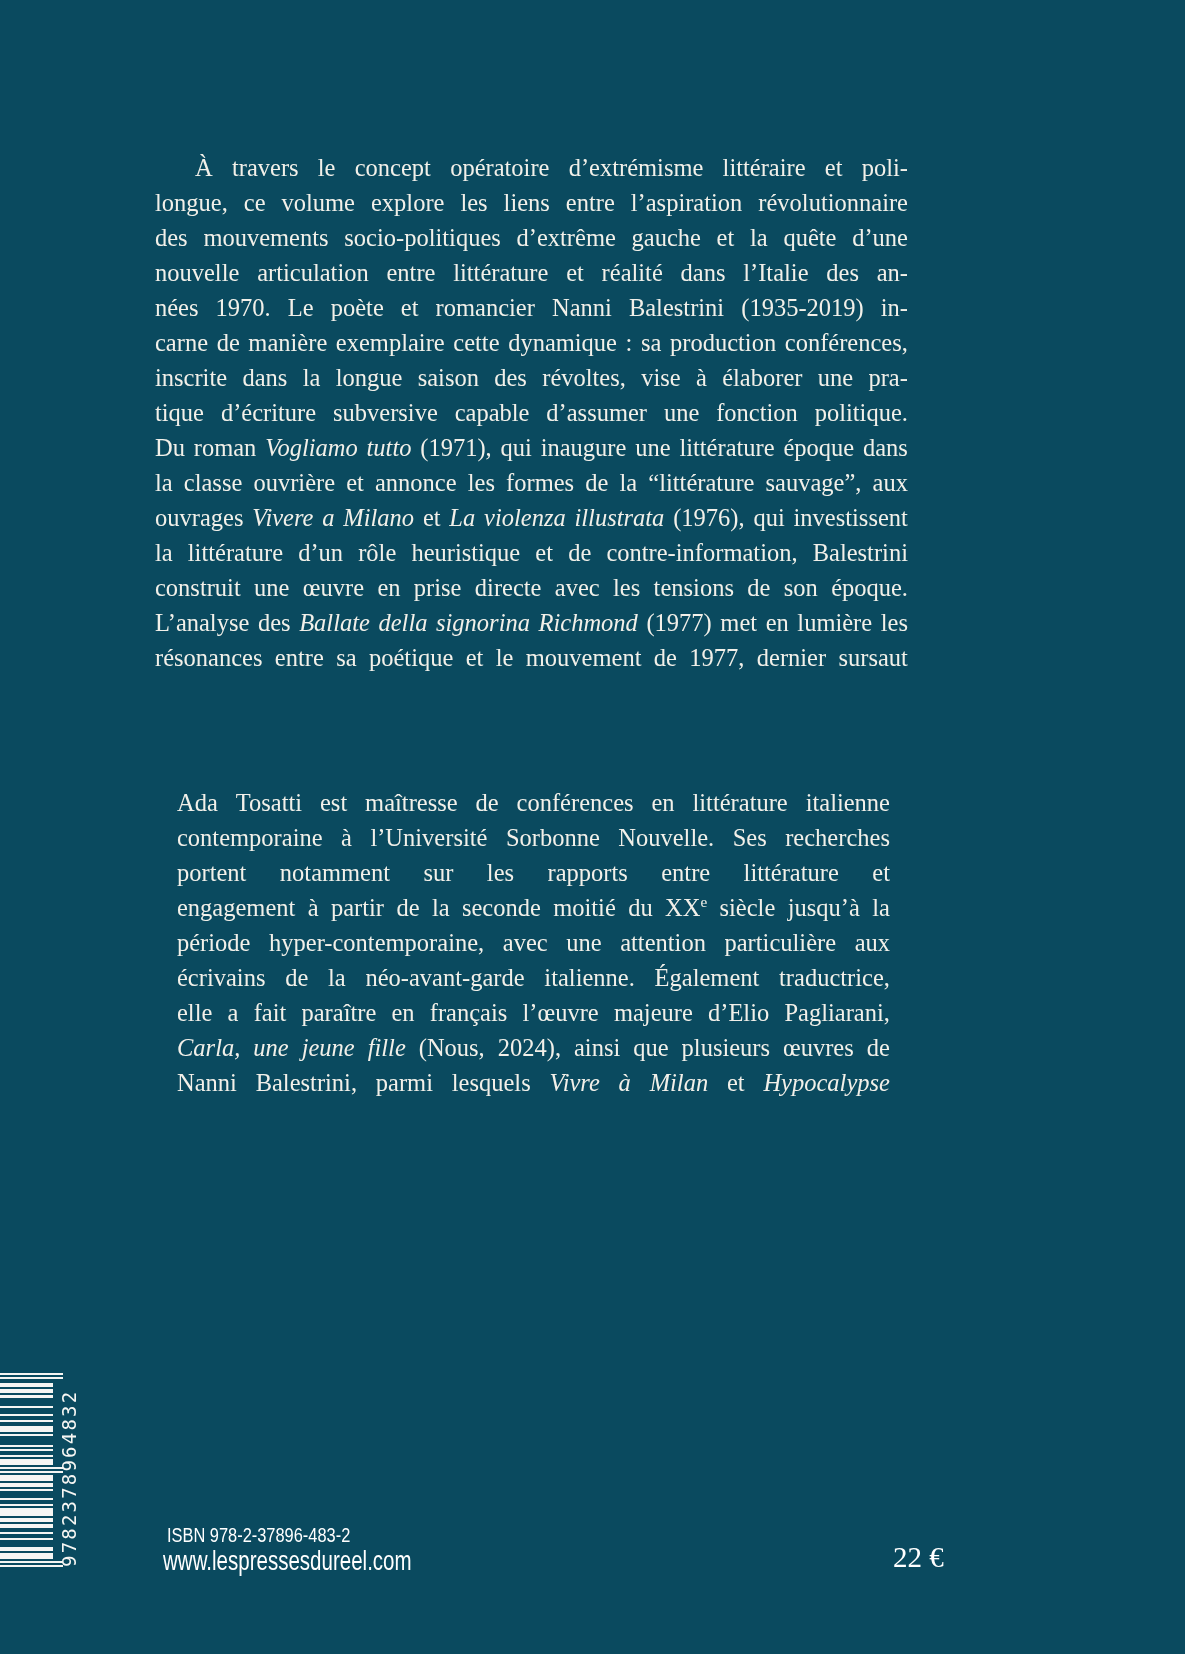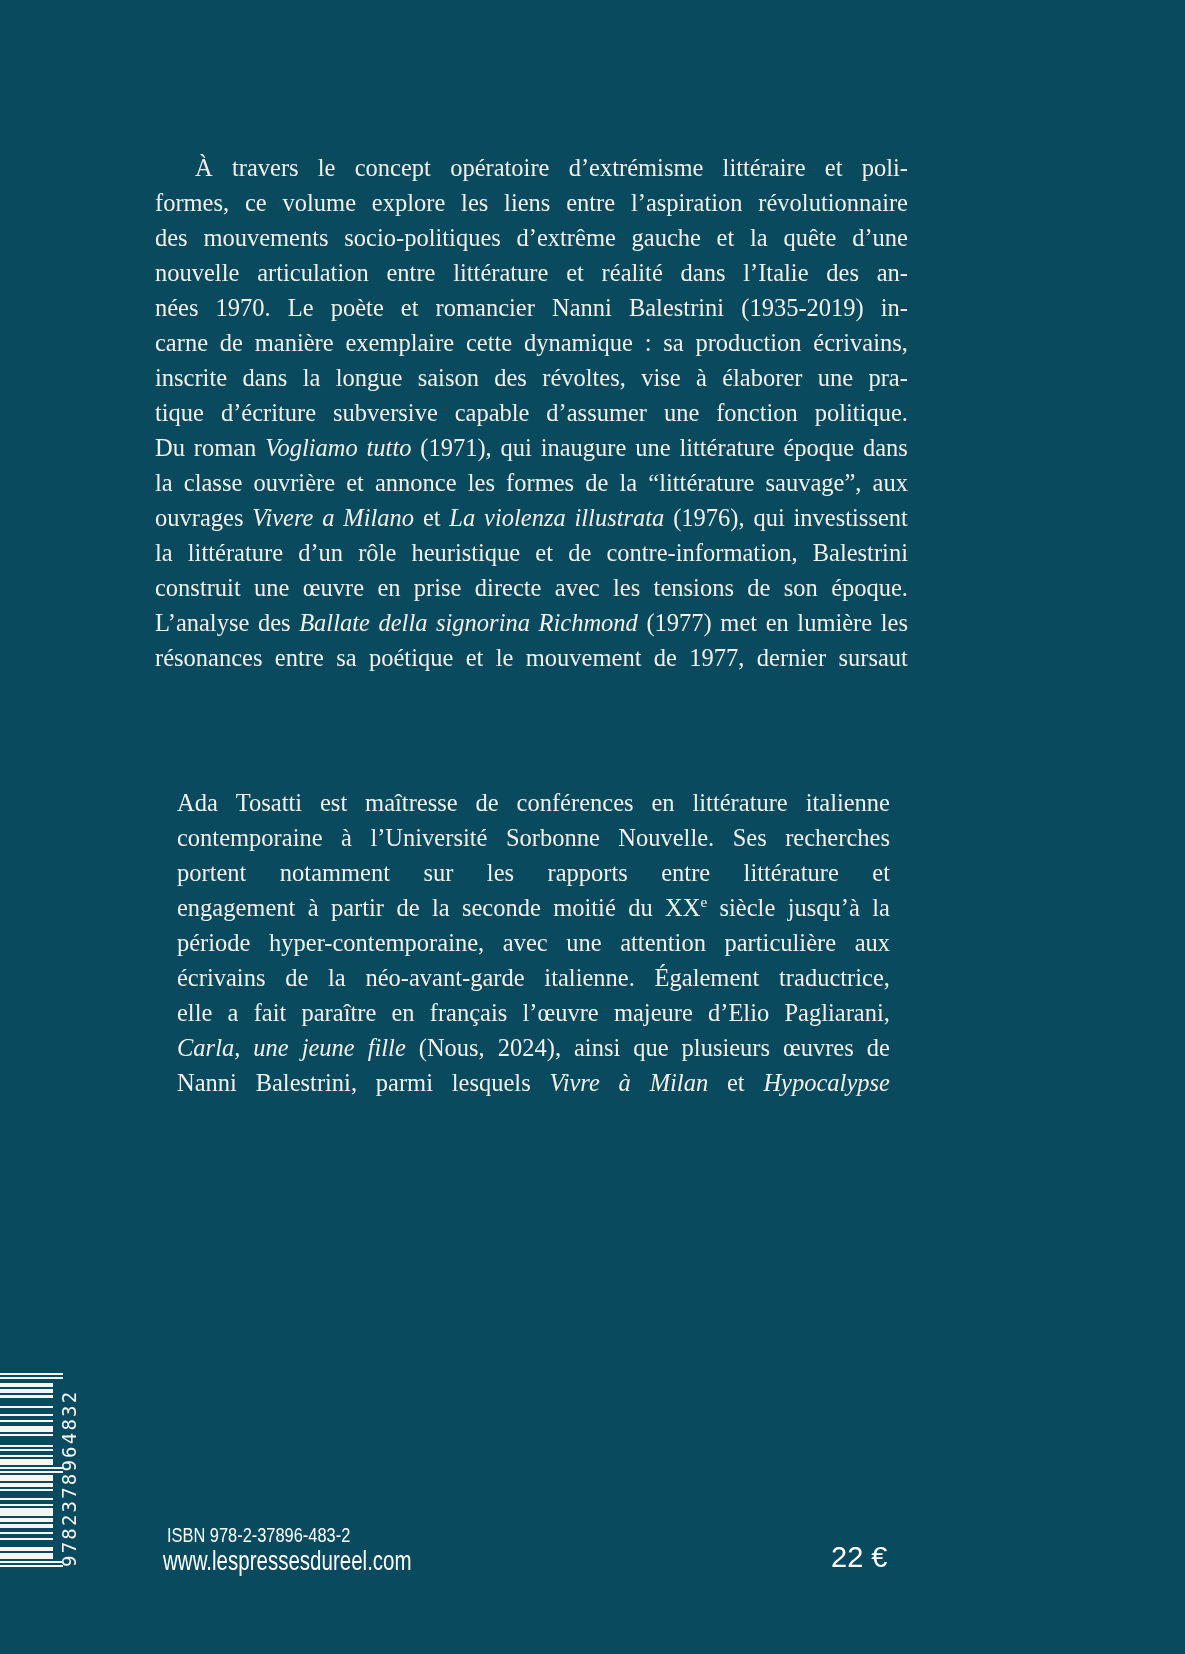--- a/index.html
+++ b/index.html
@@ -11,21 +11,21 @@
   .para{position:absolute;color:#f2f0e9;font-size:24.5px;}
   .line{height:35px;line-height:35px;white-space:nowrap;}
   .line.just{display:flex;justify-content:space-between;align-items:baseline;}
   .line.noj{display:block;}
   .it{font-style:italic;}
   .sup{font-size:0.62em;vertical-align:super;line-height:0;}
   #para1 .line:first-child{padding-left:40px;}
   .footer-text{position:absolute;color:#ffffff;font-family:"Liberation Sans", sans-serif;transform-origin:0 0;white-space:nowrap;}
   #isbn{left:167px;top:1524px;font-size:20px;transform:scaleX(0.82);}
   #website{left:163px;top:1546px;font-size:27px;transform:scaleX(0.76);}
-  #price{left:831px;top:1541px;font-size:29px;transform:none;}
+  #price{left:893px;top:1541px;font-size:29px;transform:none;font-family:Liberation Serif, serif;}
   #barcode{position:absolute;left:0;top:1373px;width:80px;height:194px;}
   .bar{position:absolute;left:0;background:#f6f6f3;}
   #barcode-digits{
     position:absolute;left:59px;top:1567px;width:194px;height:21px;
     transform-origin:0 0;transform:rotate(-90deg);
     color:#f6f6f3;font-family:"DejaVu Sans Mono", monospace;
     font-size:19px;letter-spacing:2.2px;line-height:21px;white-space:nowrap;
   }
 </style>
 </head>
@@ -37,21 +37,21 @@
       <span><span>travers</span></span>
       <span><span>le</span></span>
       <span><span>concept</span></span>
       <span><span>opératoire</span></span>
       <span><span>d’extrémisme</span></span>
       <span><span>littéraire</span></span>
       <span><span>et</span></span>
       <span><span>poli-</span></span>
     </div>
     <div class="line just">
-      <span><span>formes,</span></span>
+      <span><span>longue,</span></span>
       <span><span>ce</span></span>
       <span><span>volume</span></span>
       <span><span>explore</span></span>
       <span><span>les</span></span>
       <span><span>liens</span></span>
       <span><span>entre</span></span>
       <span><span>l’aspiration</span></span>
       <span><span>révolutionnaire</span></span>
     </div>
     <div class="line just">
@@ -92,21 +92,21 @@
     <div class="line just">
       <span><span>carne</span></span>
       <span><span>de</span></span>
       <span><span>manière</span></span>
       <span><span>exemplaire</span></span>
       <span><span>cette</span></span>
       <span><span>dynamique</span></span>
       <span><span>:</span></span>
       <span><span>sa</span></span>
       <span><span>production</span></span>
-      <span><span>écrivains,</span></span>
+      <span><span>conférences,</span></span>
     </div>
     <div class="line just">
       <span><span>inscrite</span></span>
       <span><span>dans</span></span>
       <span><span>la</span></span>
       <span><span>longue</span></span>
       <span><span>saison</span></span>
       <span><span>des</span></span>
       <span><span>révoltes,</span></span>
       <span><span>vise</span></span>

